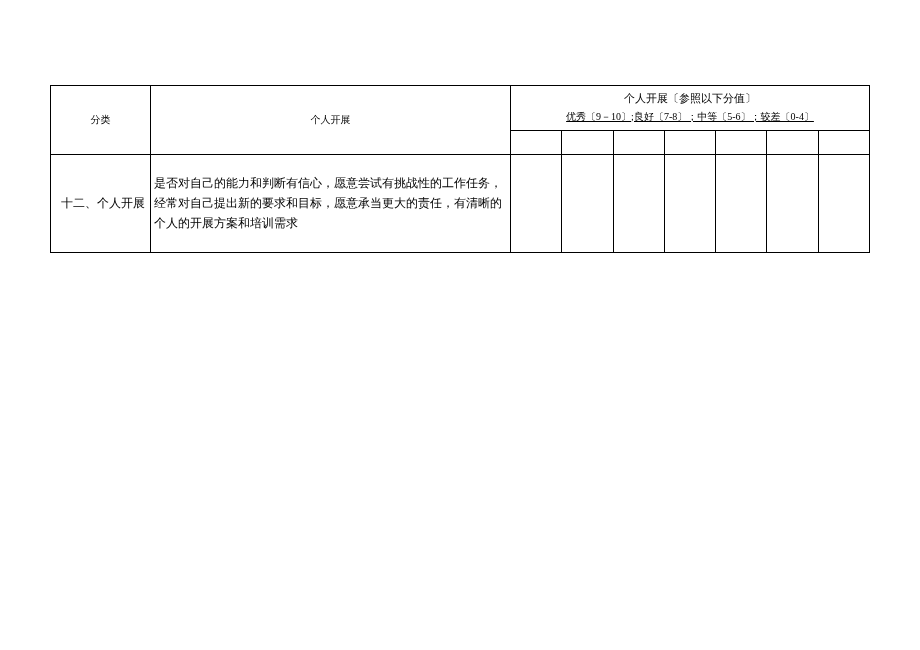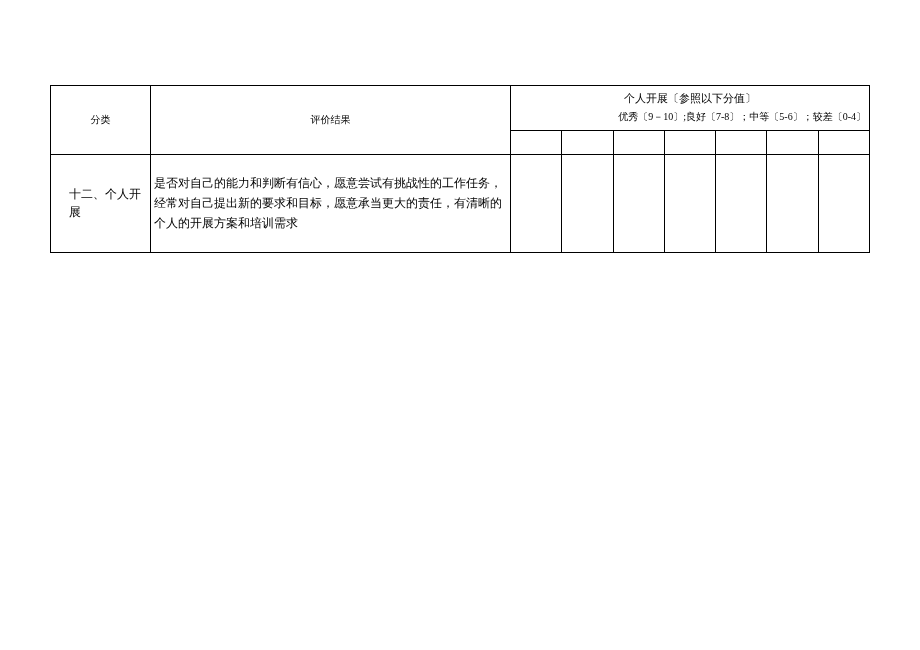--- a/index.html
+++ b/index.html
@@ -39,31 +39,32 @@
       text-align: center;
       line-height: 1.6;
     }
     .header-result-title {
       font-size: 11px;
       text-align: center;
       line-height: 1.6;
     }
     .header-result-scale {
       font-size: 10px;
-      text-align: right;
+      text-align: center;
       line-height: 1.8;
       white-space: nowrap;
+      text-decoration: underline;
     }
     .sub-header-cell {
       height: 24px;
     }
     .category-cell {
       font-size: 12px;
       text-align: left;
-      padding-left: 18px;
+      padding-left: 10px;
       line-height: 1.5;
     }
     .content-cell {
       font-size: 12px;
       text-align: left;
       line-height: 1.7;
       padding: 18px 3px;
     }
     .score-cell {
       height: auto;
@@ -83,21 +84,21 @@
     <col class="col-score">
     <col class="col-score">
     <col class="col-score">
     <col class="col-score">
     <col class="col-score">
     <col class="col-score">
   </colgroup>
   <tbody>
     <tr class="top-row">
       <td rowspan="2" class="header-cell">分类</td>
-      <td rowspan="2" class="header-cell">评价结果</td>
+      <td rowspan="2" class="header-cell">个人开展</td>
       <td colspan="7" class="header-result-title">
         <div>个人开展〔参照以下分值〕</div>
         <div class="header-result-scale">优秀〔9－10〕;良好〔7-8〕；中等〔5-6〕；较差〔0-4〕</div>
       </td>
     </tr>
     <tr>
       <td class="sub-header-cell"></td>
       <td class="sub-header-cell"></td>
       <td class="sub-header-cell"></td>
       <td class="sub-header-cell"></td>

